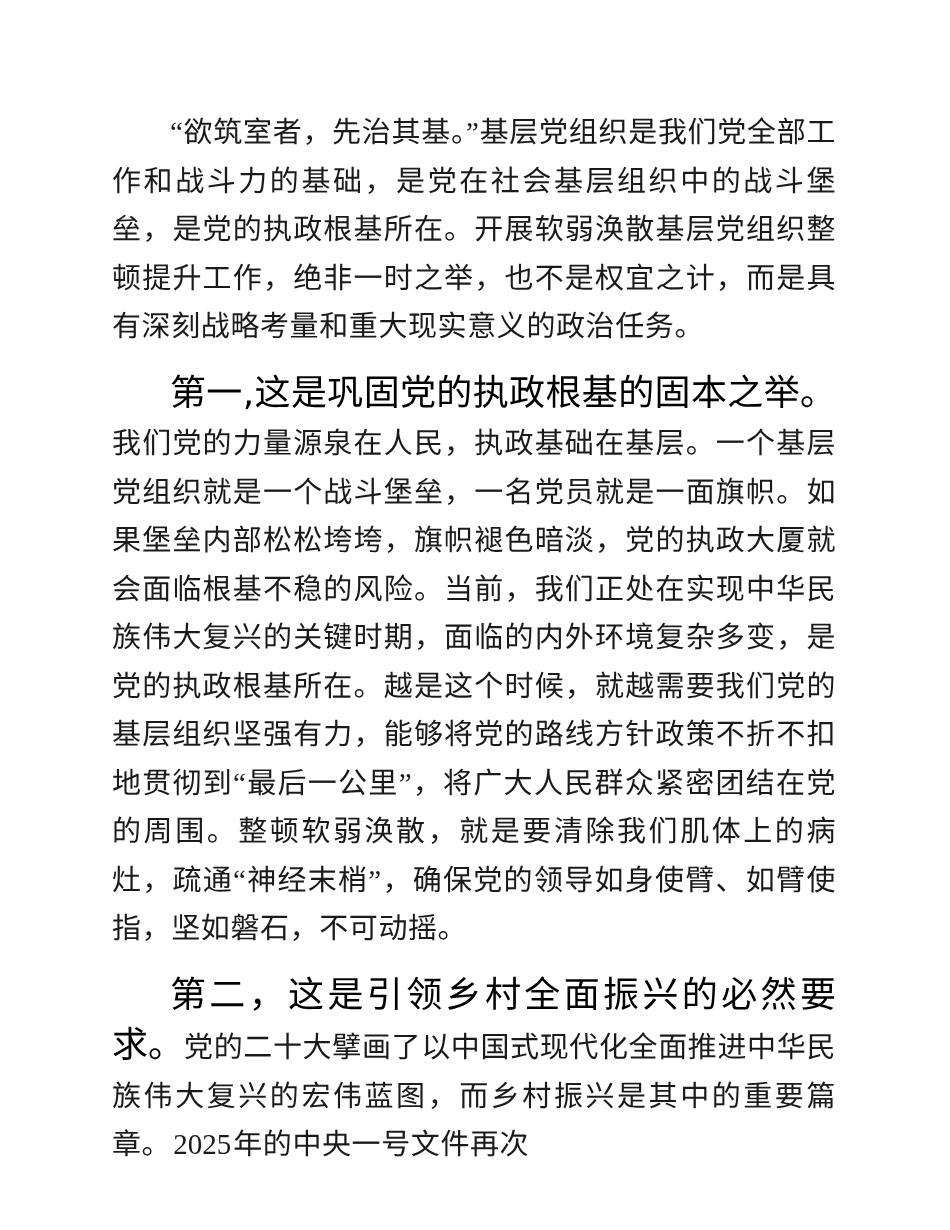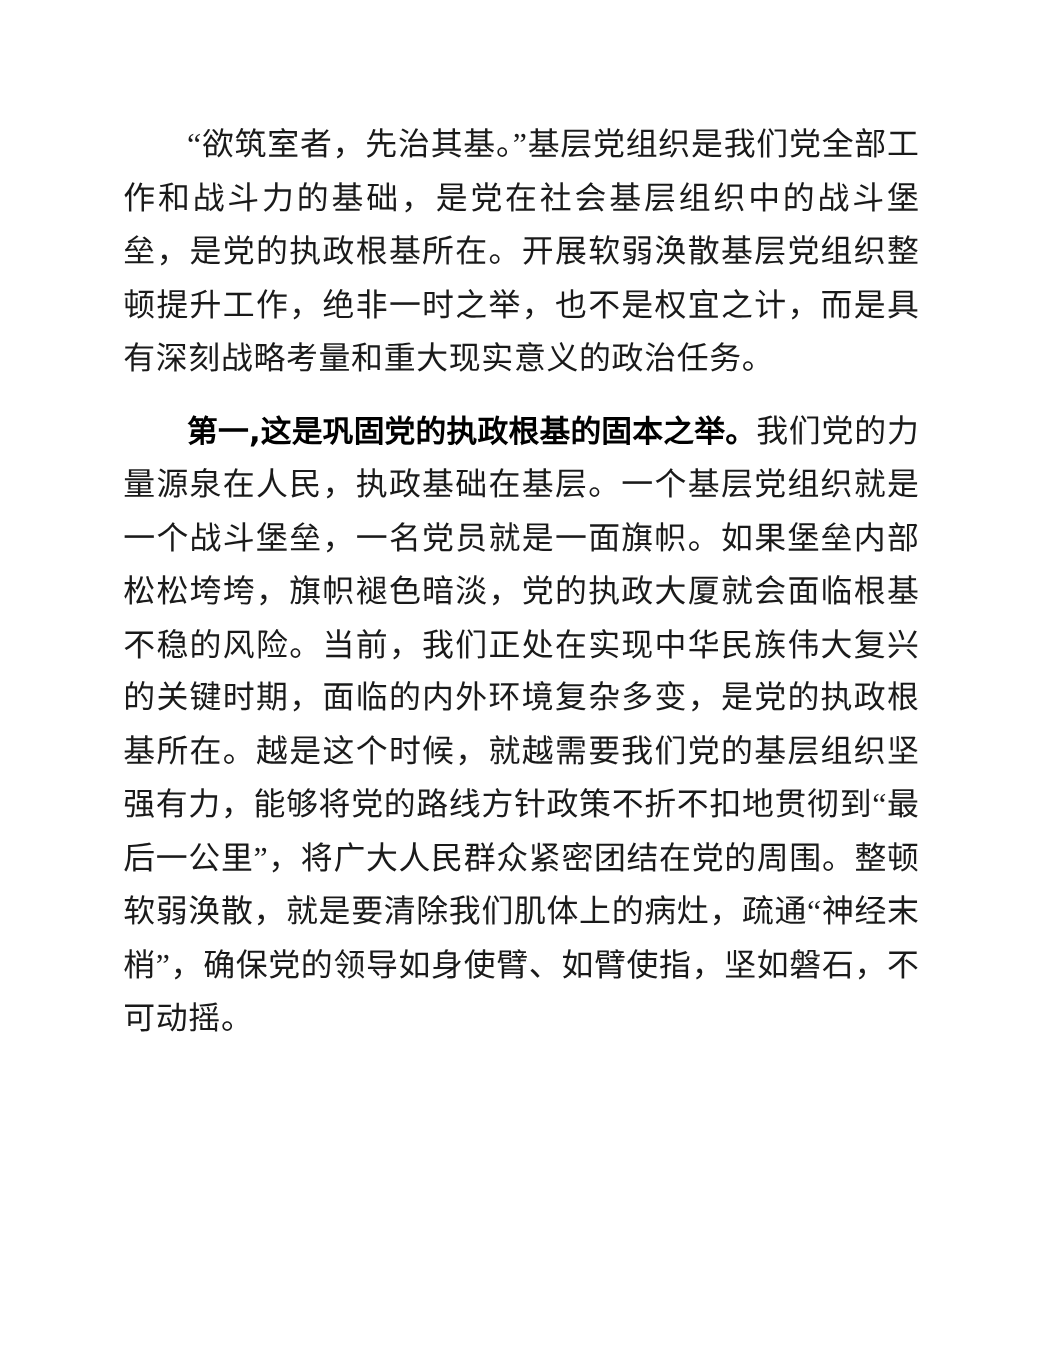--- a/index.html
+++ b/index.html
@@ -40,22 +40,22 @@
     -webkit-font-smoothing: antialiased;
   }
 
   .para + .para {
     margin-top: 18px;
   }
 
   
   .lead {
     font-family: "DejaVu Sans", "Liberation Sans", sans-serif;
-    font-weight: 700;
-    font-size: 28px;
+    font-weight: 400;
+    font-size: 36px;
     letter-spacing: 0;
     color: #000000;
   }
 
   
   .num {
     font-family: "Liberation Serif", "DejaVu Serif", serif;
     letter-spacing: 0;
     padding: 0 2px;
   }
@@ -68,16 +68,19 @@
   <div class="text-column">
 
     <p class="para">
       <span>“欲筑室者，先治其基。”基层党组织是我们党全部工作和战斗力的基础，是党在社会基层组织中的战斗堡垒，是党的执政根基所在。开展软弱涣散基层党组织整顿提升工作，绝非一时之举，也不是权宜之计，而是具有深刻战略考量和重大现实意义的政治任务。</span>
     </p>
 
     <p class="para">
       <span class="lead">第一,这是巩固党的执政根基的固本之举。</span><span>我们党的力量源泉在人民，执政基础在基层。一个基层党组织就是一个战斗堡垒，一名党员就是一面旗帜。如果堡垒内部松松垮垮，旗帜褪色暗淡，党的执政大厦就会面临根基不稳的风险。当前，我们正处在实现中华民族伟大复兴的关键时期，面临的内外环境复杂多变，是党的执政根基所在。越是这个时候，就越需要我们党的基层组织坚强有力，能够将党的路线方针政策不折不扣地贯彻到“最后一公里”，将广大人民群众紧密团结在党的周围。整顿软弱涣散，就是要清除我们肌体上的病灶，疏通“神经末梢”，确保党的领导如身使臂、如臂使指，坚如磐石，不可动摇。</span>
     </p>
 
+    <p class="para">
+      <span class="lead">第二，这是引领乡村全面振兴的必然要求。</span><span>党的二十大擘画了以中国式现代化全面推进中华民族伟大复兴的宏伟蓝图，而乡村振兴是其中的重要篇章。</span><span class="num">2025</span><span>年的中央一号文件再次</span>
+    </p>
 
   </div>
 
 </div>
 
 </body></html>

